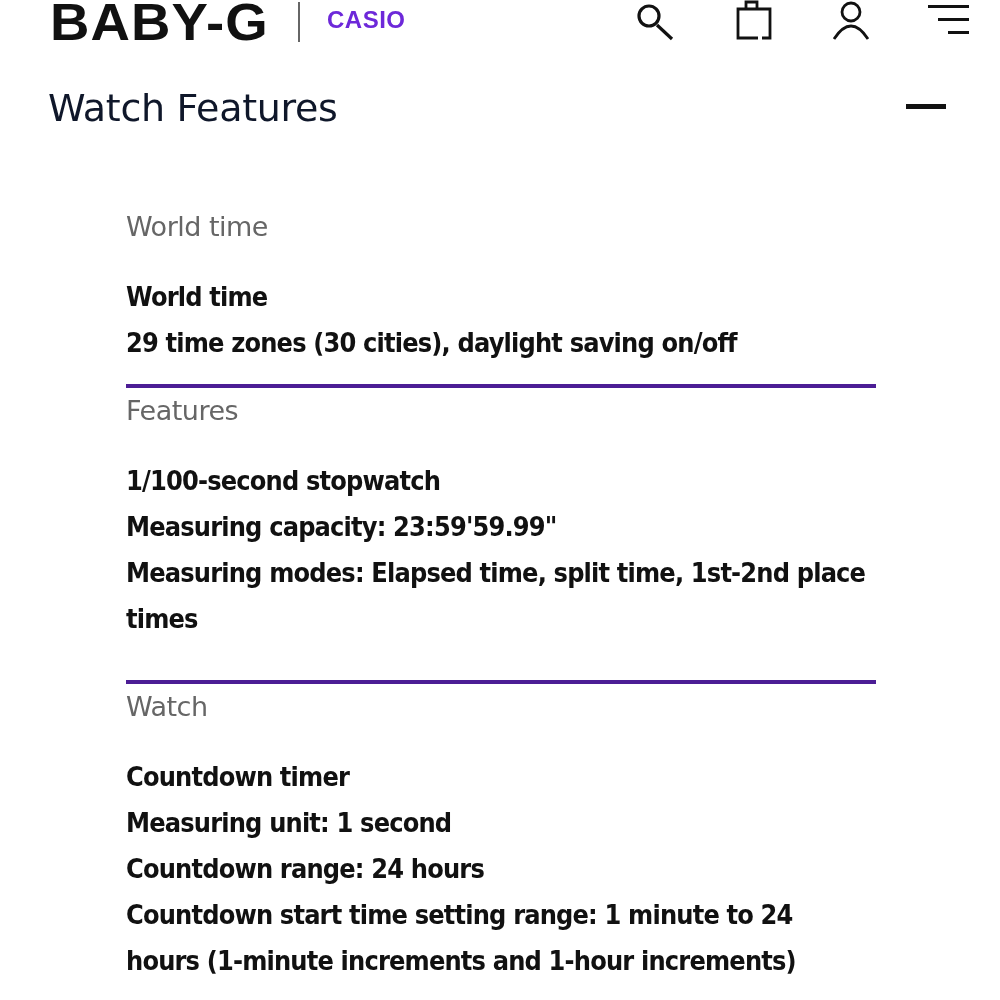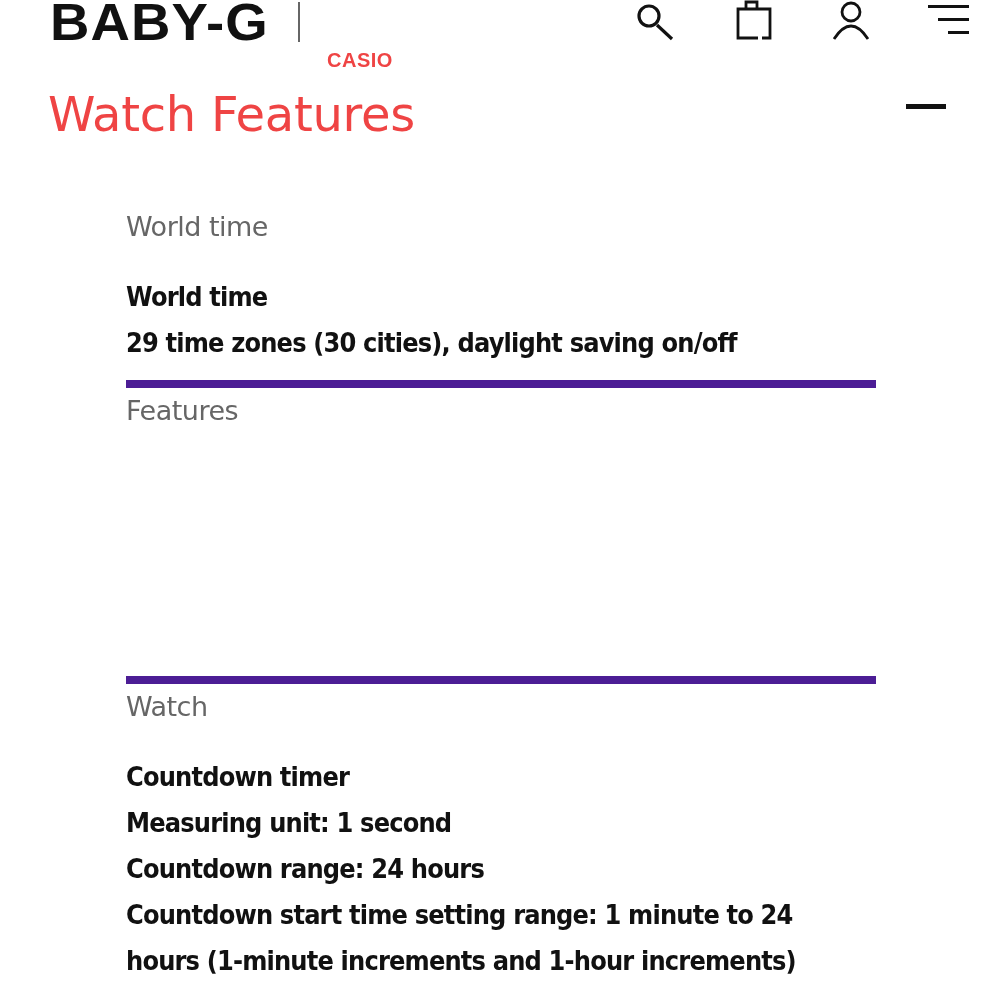--- a/index.html
+++ b/index.html
@@ -1,27 +1,27 @@
 <!DOCTYPE html>
 <html><head>
 <meta charset="utf-8">
 <style>
   * { margin: 0; padding: 0; box-sizing: border-box; }
   html, body { width: 1000px; height: 1000px; overflow: hidden; background: #ffffff; }
   body { font-family: "DejaVu Sans Condensed", "DejaVu Sans", sans-serif; color: #111; position: relative; }
   .header { position: absolute; top: 0; left: 12px; width: 1000px; height: 60px; }
   .logo-babyg { position: absolute; left: 38px; top: -8px; font-family: "Liberation Sans", sans-serif; font-weight: 900; font-size: 52px; letter-spacing: 1px; color: #111; transform: scaleX(1.05); transform-origin: left; }
   .logo-divider { position: absolute; left: 286px; top: 2px; width: 2px; height: 40px; background: #666; }
-  .logo-casio { position: absolute; left: 315px; top: 6px; font-family: "Liberation Sans", sans-serif; font-weight: 900; font-size: 20px; letter-spacing: 0.5px; color: #ef4444; margin-top: 43px; }
+  .logo-casio { position: absolute; left: 315px; top: 6px; font-family: "Liberation Sans", sans-serif; font-weight: 900; font-size: 24px; letter-spacing: 0.5px; color: #6d28d9; }
   .icon { position: absolute; top: 0; }
   .icon svg { display: block; }
-  .section-title { position: absolute; left: 48px; top: 86px; font-family: "DejaVu Sans", sans-serif; font-size: 48px; font-weight: 400; color: #ef4444; letter-spacing: -0.3px; }
+  .section-title { position: absolute; left: 48px; top: 86px; font-family: "DejaVu Sans", sans-serif; font-size: 38px; font-weight: 400; color: #0f172a; letter-spacing: -0.3px; }
   .collapse-btn { position: absolute; left: 906px; top: 104px; width: 40px; height: 5px; background: #111; }
   .content { position: absolute; left: 126px; top: 204px; width: 750px; }
-  .group { border-bottom: 8px solid #4c1d95; }
+  .group { border-bottom: 4px solid #4c1d95; }
   .group:last-child { border-bottom: none; }
   .group-label { font-family: "DejaVu Sans", sans-serif; font-size: 27px; color: #666; height: 46px; line-height: 46px; letter-spacing: -0.5px; }
   .group-body { padding-top: 24px; padding-bottom: 18px; }
   .line { font-family: "DejaVu Sans", sans-serif; font-weight: bold; font-size: 26px; line-height: 46px; color: #111; letter-spacing: -0.9px; transform: scaleX(0.93); transform-origin: left; white-space: nowrap; }
   .g1 { height: 184px; }
   .g2 { height: 296px; }
 </style>
 </head>
 <body>
 
@@ -64,20 +64,26 @@
 <div class="content">
   <div class="group g1">
     <div class="group-label">World time</div>
     <div class="group-body">
       <div class="line">World time</div>
       <div class="line">29 time zones (30 cities), daylight saving on/off</div>
     </div>
   </div>
   <div class="group g2">
     <div class="group-label">Features</div>
+    <div class="group-body">
+      <div class="line">1/100-second stopwatch</div>
+      <div class="line">Measuring capacity: 23:59'59.99"</div>
+      <div class="line">Measuring modes: Elapsed time, split time, 1st-2nd place</div>
+      <div class="line">times</div>
+    </div>
   </div>
   <div class="group">
     <div class="group-label">Watch</div>
     <div class="group-body">
       <div class="line">Countdown timer</div>
       <div class="line">Measuring unit: 1 second</div>
       <div class="line">Countdown range: 24 hours</div>
       <div class="line">Countdown start time setting range: 1 minute to 24</div>
       <div class="line">hours (1-minute increments and 1-hour increments)</div>
     </div>

